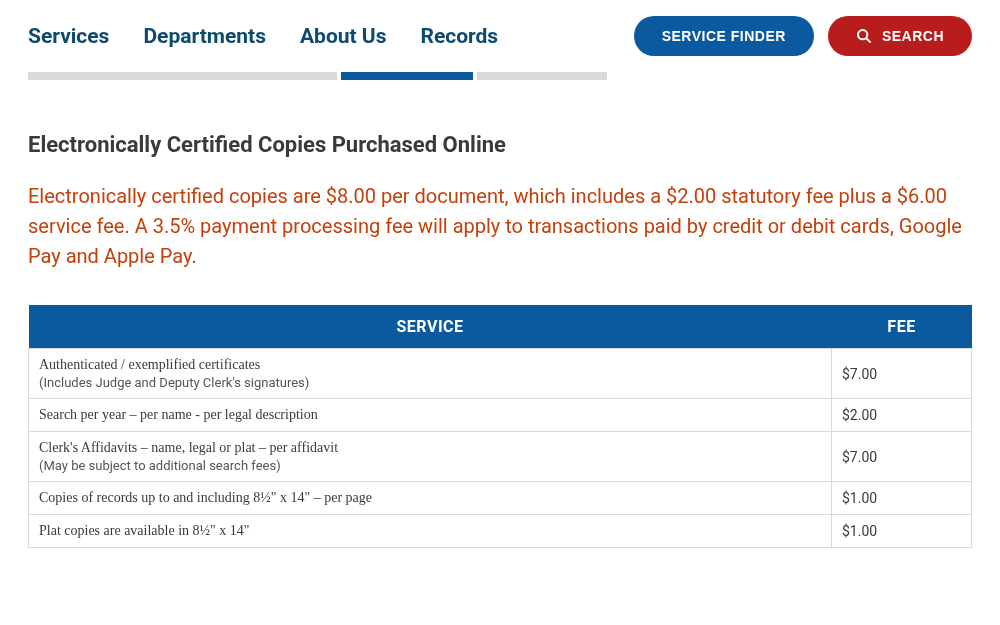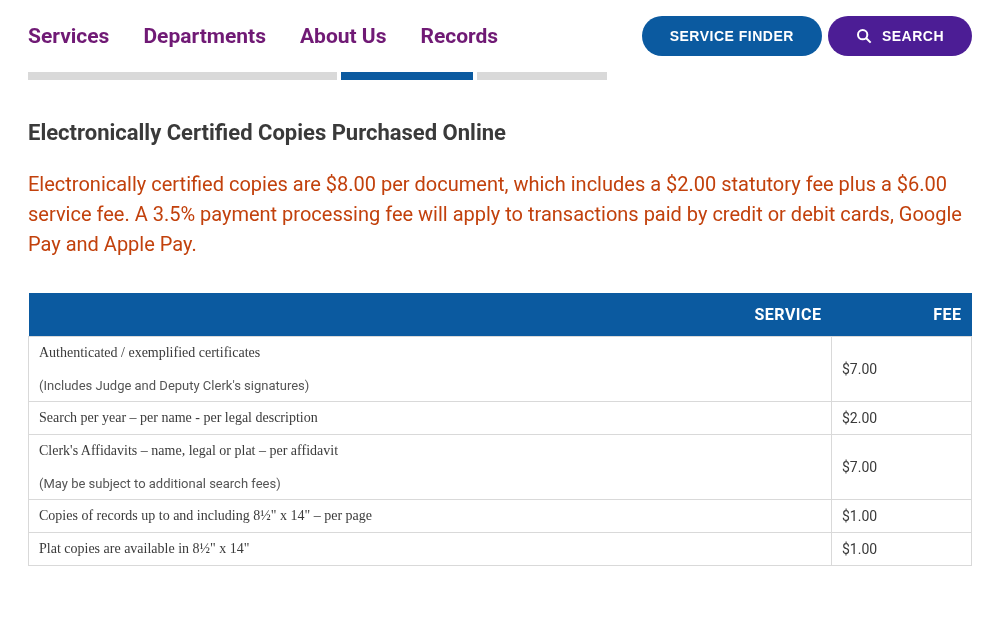--- a/index.html
+++ b/index.html
@@ -1,44 +1,44 @@
 <!DOCTYPE html>
 <html><head>
 <meta charset="utf-8">
 <style>
 * { margin: 0; padding: 0; box-sizing: border-box; }
 body { font-family: -apple-system, BlinkMacSystemFont, "Segoe UI", Roboto, Arial, sans-serif; background: #fff; color: #333; width: 1000px; }
 .container { padding: 0 28px; }
 
 .navbar { display: flex; align-items: center; padding: 16px 0 0 0; }
 .nav-links { display: flex; gap: 34px; }
-.nav-link { font-size: 21px; font-weight: 700; color: #701a75; cursor: pointer; }
-.nav-actions { margin-left: auto; display: flex; gap: 6px; }
+.nav-link { font-size: 21px; font-weight: 700; color: #0c4a6e; cursor: pointer; }
+.nav-actions { margin-left: auto; display: flex; gap: 14px; }
 .btn { border-radius: 999px; padding: 12px 28px; font-weight: 700; font-size: 14px; letter-spacing: 0.5px; cursor: pointer; border: none; display: flex; align-items: center; gap: 10px; }
 .btn-finder { background: #0b5aa0; color: #fff; }
-.btn-search { background: #4c1d95; color: #fff; align-items: flex-end; }
+.btn-search { background: #b91c1c; color: #fff; align-items: flex-end; }
 
 .tab-underline { display: flex; margin-top: 16px; gap: 0; }
 .tab-seg { height: 8px; background: #d9d9d9; }
 .tab-seg.active { background: #0b5aa0; }
 .seg1 { width: 309px; }
 .seg2 { width: 132px; }
 .seg3 { width: 130px; }
 .tab-gap { width: 4px; }
 
-.page-title { font-size: 22px; font-weight: 700; color: #3a3a3a; margin-top: 40px; }
+.page-title { font-size: 22px; font-weight: 700; color: #3a3a3a; margin-top: 52px; }
 .page-desc { font-size: 20px; color: #c2410c; line-height: 1.5; margin-top: 24px; }
 
 .fee-table { width: 100%; border-collapse: collapse; margin-top: 34px; font-size: 14px; }
-.fee-table thead th { background: #0b5aa0; color: #fff; font-weight: 700; padding: 12px 10px; text-align: right; font-size: 16px; letter-spacing: 0.5px; }
+.fee-table thead th { background: #0b5aa0; color: #fff; font-weight: 700; padding: 12px 10px; text-align: center; font-size: 16px; letter-spacing: 0.5px; }
 .fee-table thead th.fee-col { width: 140px; }
 .fee-table tbody td { border: 1px solid #d9d9d9; padding: 8px 10px; color: #3a3a3a; vertical-align: middle; }
 .fee-table tbody td.fee-cell { width: 140px; }
 .service-main { display: block; font-family: Liberation Serif, serif; }
-.service-sub { display: block; font-size: 13px; color: #555; margin-top: 17px; }
+.service-sub { display: block; font-size: 13px; color: #555; margin-top: 2px; }
 
 .search-icon-svg { width: 16px; height: 16px; }
 </style>
 </head>
 <body>
 
 <div class="container">
 
   <div class="navbar">
     <div class="nav-links">

